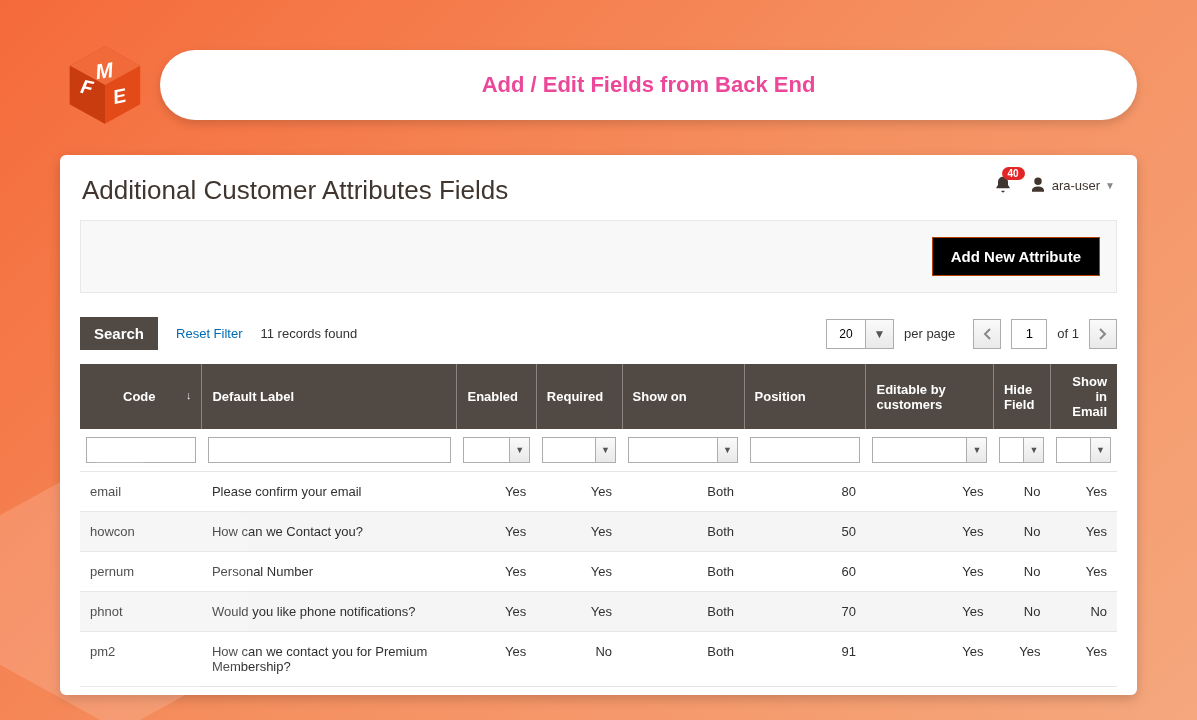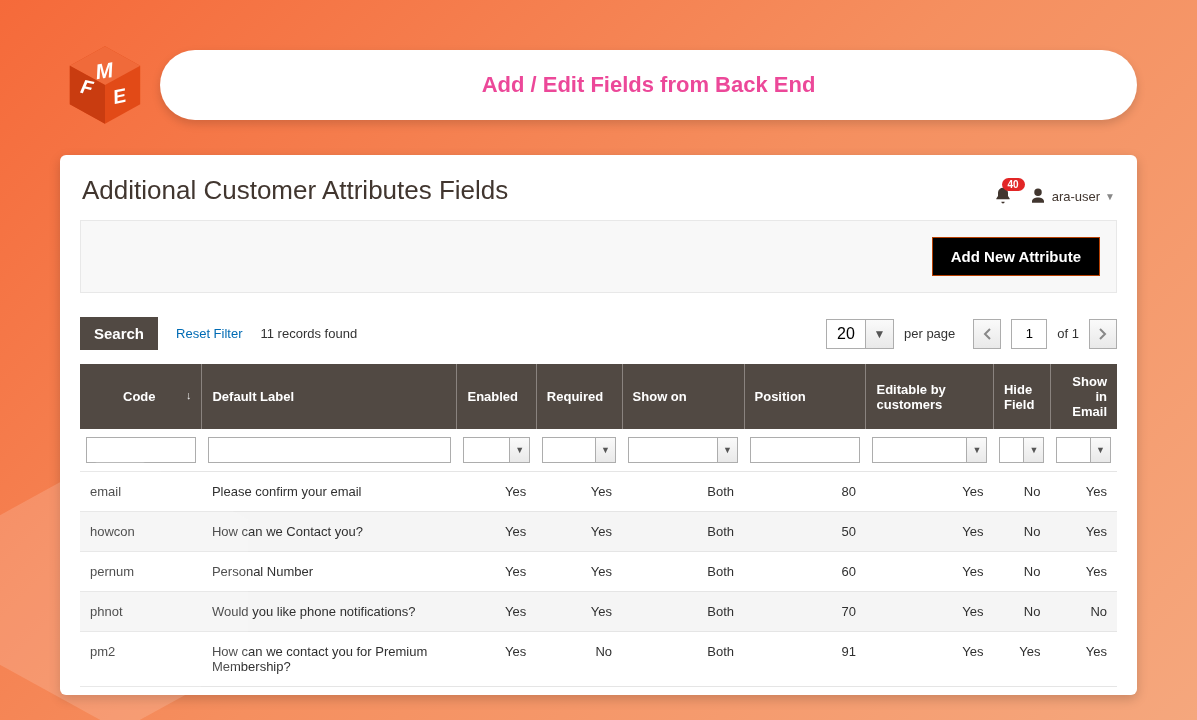--- a/index.html
+++ b/index.html
@@ -47,21 +47,21 @@
   }
   .panel {
     margin: 25px 60px 0 60px;
     background: #fff;
     border-radius: 6px;
     padding: 20px 20px 8px 20px;
     box-shadow: 0 4px 12px rgba(0,0,0,0.18);
   }
   .panel-head {
     display: flex;
-    align-items: flex-end;
+    align-items: flex-start;
     justify-content: space-between;
     padding: 0 2px 14px 2px;
   }
   .page-title {
     font-size: 26px;
     font-weight: 400;
     color: #41362f;
   }
   .head-right {
     display: flex;
@@ -140,21 +140,21 @@
   }
   .sel-pagesize {
     display: flex;
     align-items: center;
   }
   .sel-pagesize input {
     width: 40px;
     height: 30px;
     border: 1px solid #adadad;
     text-align: center;
-    font-size: 16px;
+    font-size: 12px;
   }
   .sel-pagesize .dd-btn, .pg-btn {
     width: 28px;
     height: 30px;
     border: 1px solid #adadad;
     background: linear-gradient(#fafafa,#e9e9e9);
     display: flex;
     align-items: center;
     justify-content: center;
     font-size: 12px;

